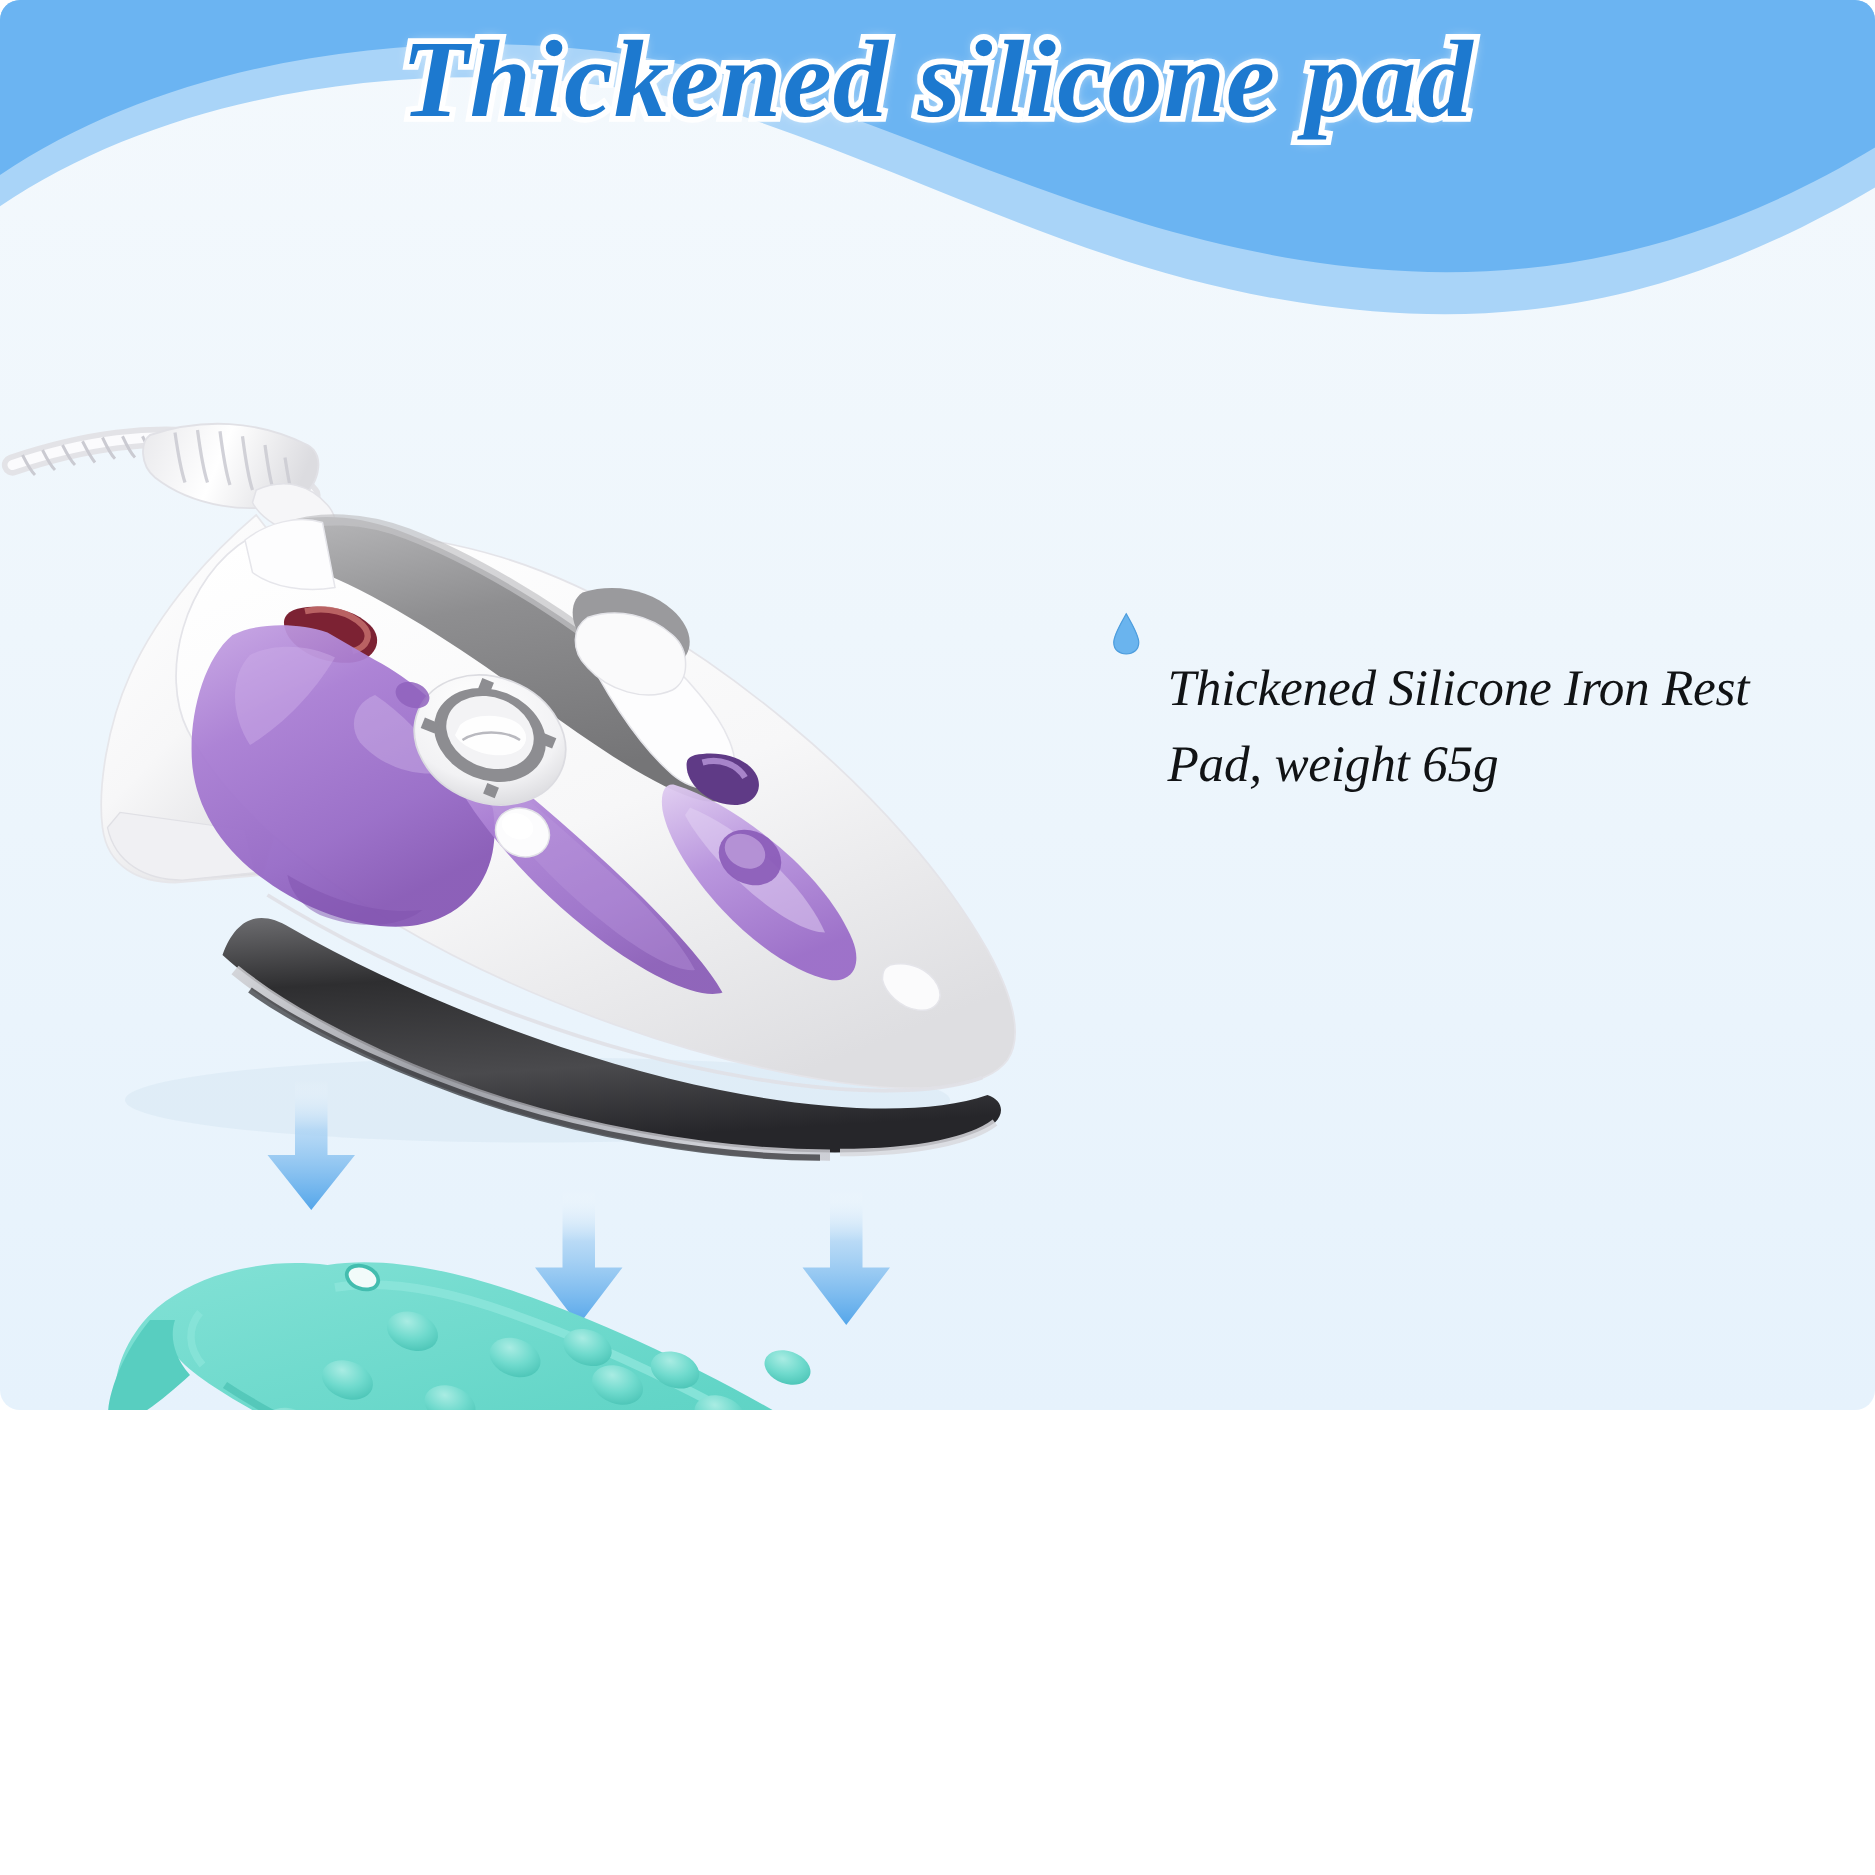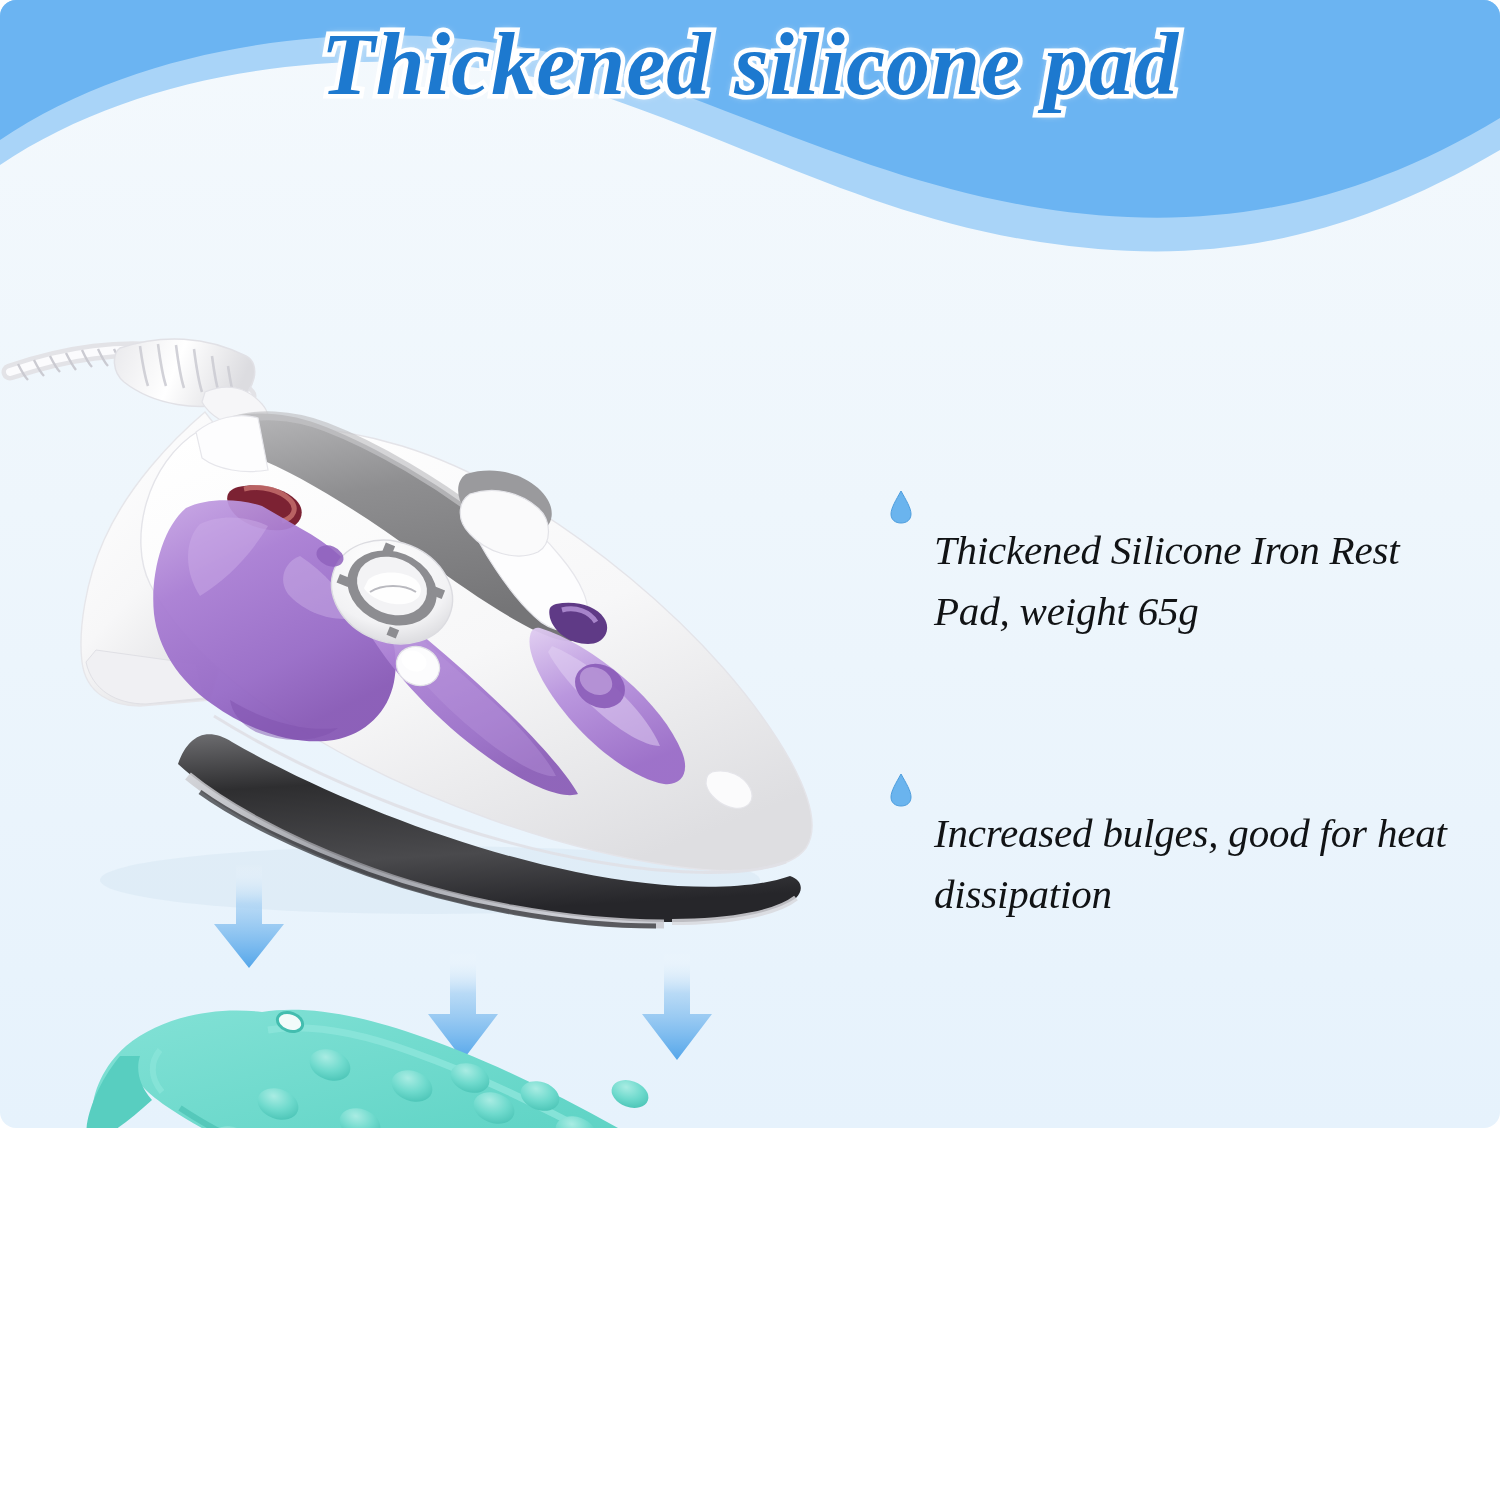--- a/index.html
+++ b/index.html
@@ -411,23 +411,17 @@
 
   <div class="features">
 
     <div class="feature">
       <svg class="drop-icon" viewBox="0 0 22 34">
         <path d="M11 1 C16 10 21 18 21 24 C21 30 16.5 33 11 33 C5.5 33 1 30 1 24 C1 18 6 10 11 1 Z" fill="#6ab4ee" stroke="#4d9ddd" stroke-width="1"></path>
       </svg>
       <div class="feature-text">Thickened Silicone Iron Rest Pad, weight 65g</div>
     </div>
 
-    <div class="feature">
-      <svg class="drop-icon" viewBox="0 0 22 34">
-        <path d="M11 1 C16 10 21 18 21 24 C21 30 16.5 33 11 33 C5.5 33 1 30 1 24 C1 18 6 10 11 1 Z" fill="#6ab4ee" stroke="#4d9ddd" stroke-width="1"></path>
-      </svg>
-      <div class="feature-text">Increased bulges, good for heat dissipation</div>
-    </div>
 
 
   </div>
 
 </div>
 
 </body></html>

